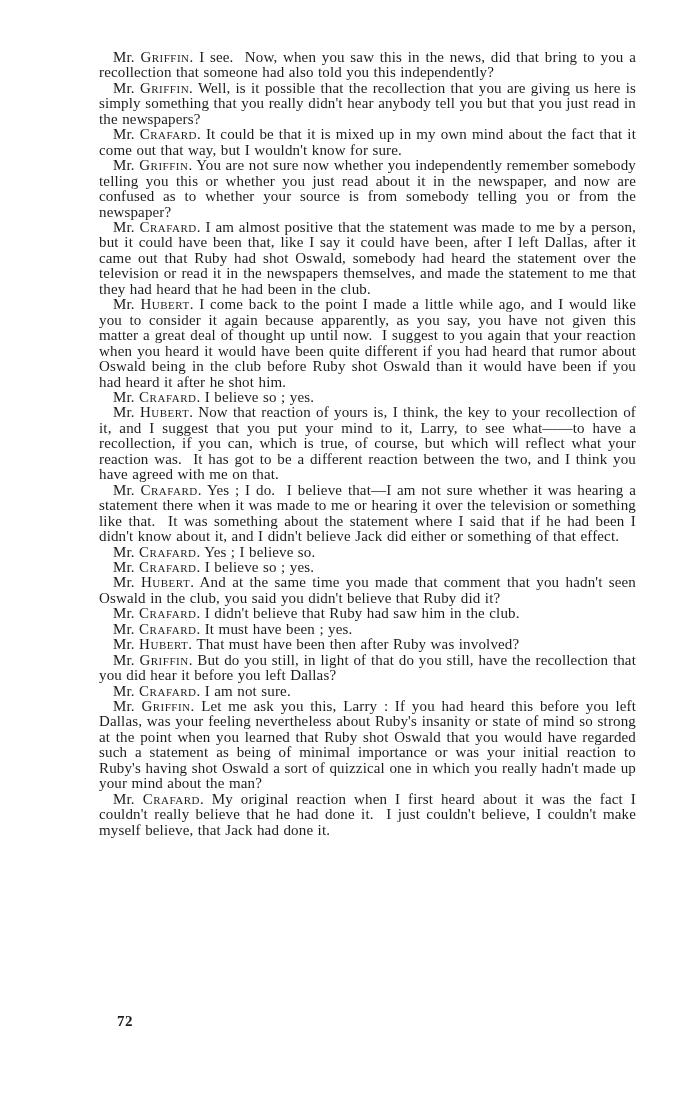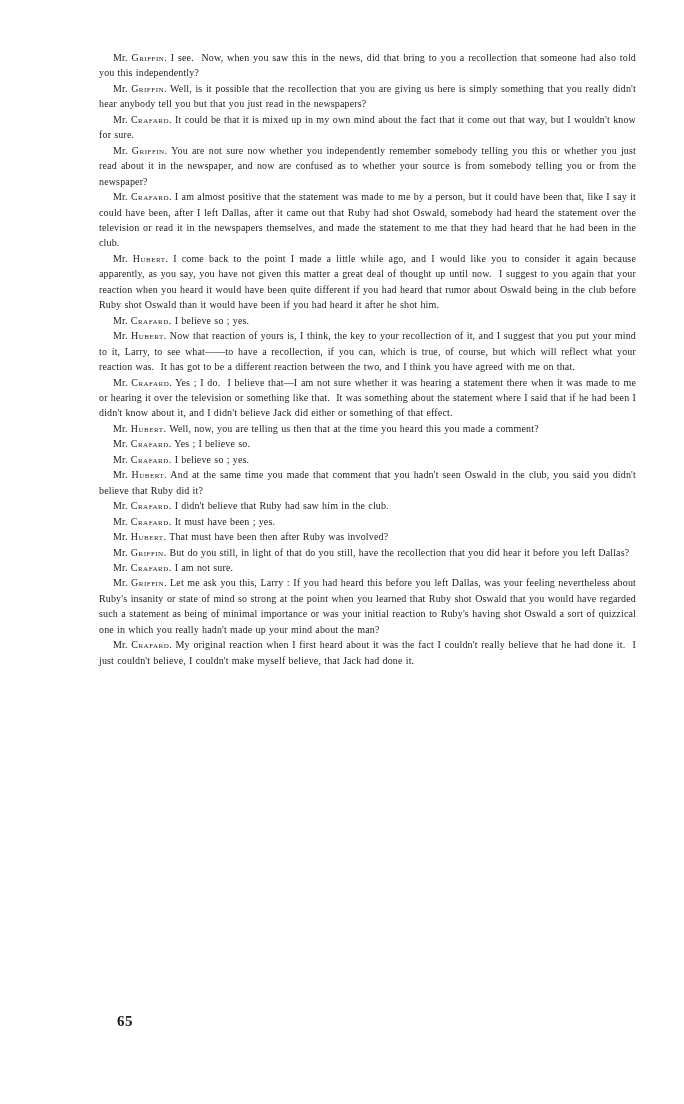--- a/index.html
+++ b/index.html
@@ -14,21 +14,21 @@
     background: #ffffff;
     overflow: hidden;
     font-family: "Liberation Serif", "DejaVu Serif", serif;
     color: #1c1c1c;
   }
   .text-block {
     position: absolute;
     left: 99px;
     top: 50px;
     width: 537px;
-    font-size: 10px;
+    font-size: 15px;
     line-height: 15.45px;
     text-align: justify;
     letter-spacing: 0.15px;
     word-spacing: 0.5px;
   }
   .para {
     margin: 0;
     text-indent: 14px;
     white-space: pre-wrap;
   }
@@ -52,26 +52,25 @@
   <div class="text-block">
       <p class="para"><span class="speaker">Mr. <span class="sc">Griffin</span>.</span> I see.  Now, when you saw this in the news, did that bring to you a recollection that someone had also told you this independently?</p>
       <p class="para"><span class="speaker">Mr. <span class="sc">Griffin</span>.</span> Well, is it possible that the recollection that you are giving us here is simply something that you really didn't hear anybody tell you but that you just read in the newspapers?</p>
       <p class="para"><span class="speaker">Mr. <span class="sc">Crafard</span>.</span> It could be that it is mixed up in my own mind about the fact that it come out that way, but I wouldn't know for sure.</p>
       <p class="para"><span class="speaker">Mr. <span class="sc">Griffin</span>.</span> You are not sure now whether you independently remember somebody telling you this or whether you just read about it in the newspaper, and now are confused as to whether your source is from somebody telling you or from the newspaper?</p>
       <p class="para"><span class="speaker">Mr. <span class="sc">Crafard</span>.</span> I am almost positive that the statement was made to me by a person, but it could have been that, like I say it could have been, after I left Dallas, after it came out that Ruby had shot Oswald, somebody had heard the statement over the television or read it in the newspapers themselves, and made the statement to me that they had heard that he had been in the club.</p>
       <p class="para"><span class="speaker">Mr. <span class="sc">Hubert</span>.</span> I come back to the point I made a little while ago, and I would like you to consider it again because apparently, as you say, you have not given this matter a great deal of thought up until now.  I suggest to you again that your reaction when you heard it would have been quite different if you had heard that rumor about Oswald being in the club before Ruby shot Oswald than it would have been if you had heard it after he shot him.</p>
       <p class="para"><span class="speaker">Mr. <span class="sc">Crafard</span>.</span> I believe so ; yes.</p>
       <p class="para"><span class="speaker">Mr. <span class="sc">Hubert</span>.</span> Now that reaction of yours is, I think, the key to your recollection of it, and I suggest that you put your mind to it, Larry, to see what——to have a recollection, if you can, which is true, of course, but which will reflect what your reaction was.  It has got to be a different reaction between the two, and I think you have agreed with me on that.</p>
       <p class="para"><span class="speaker">Mr. <span class="sc">Crafard</span>.</span> Yes ; I do.  I believe that—I am not sure whether it was hearing a statement there when it was made to me or hearing it over the television or something like that.  It was something about the statement where I said that if he had been I didn't know about it, and I didn't believe Jack did either or something of that effect.</p>
-      <p class="para"><span class="speaker">Mr. <span class="sc">Hubert</span>.</span> Well, now, you are telling us then that at the time you heard this you made a comment?</p>
       <p class="para"><span class="speaker">Mr. <span class="sc">Crafard</span>.</span> Yes ; I believe so.</p>
       <p class="para"><span class="speaker">Mr. <span class="sc">Crafard</span>.</span> I believe so ; yes.</p>
       <p class="para"><span class="speaker">Mr. <span class="sc">Hubert</span>.</span> And at the same time you made that comment that you hadn't seen Oswald in the club, you said you didn't believe that Ruby did it?</p>
       <p class="para"><span class="speaker">Mr. <span class="sc">Crafard</span>.</span> I didn't believe that Ruby had saw him in the club.</p>
       <p class="para"><span class="speaker">Mr. <span class="sc">Crafard</span>.</span> It must have been ; yes.</p>
       <p class="para"><span class="speaker">Mr. <span class="sc">Hubert</span>.</span> That must have been then after Ruby was involved?</p>
       <p class="para"><span class="speaker">Mr. <span class="sc">Griffin</span>.</span> But do you still, in light of that do you still, have the recollection that you did hear it before you left Dallas?</p>
       <p class="para"><span class="speaker">Mr. <span class="sc">Crafard</span>.</span> I am not sure.</p>
       <p class="para"><span class="speaker">Mr. <span class="sc">Griffin</span>.</span> Let me ask you this, Larry : If you had heard this before you left Dallas, was your feeling nevertheless about Ruby's insanity or state of mind so strong at the point when you learned that Ruby shot Oswald that you would have regarded such a statement as being of minimal importance or was your initial reaction to Ruby's having shot Oswald a sort of quizzical one in which you really hadn't made up your mind about the man?</p>
       <p class="para"><span class="speaker">Mr. <span class="sc">Crafard</span>.</span> My original reaction when I first heard about it was the fact I couldn't really believe that he had done it.  I just couldn't believe, I couldn't make myself believe, that Jack had done it.</p>
     </div>
-  <div class="folio">65</div>
+  <div class="folio">72</div>
 </div>
 
 </body></html>

